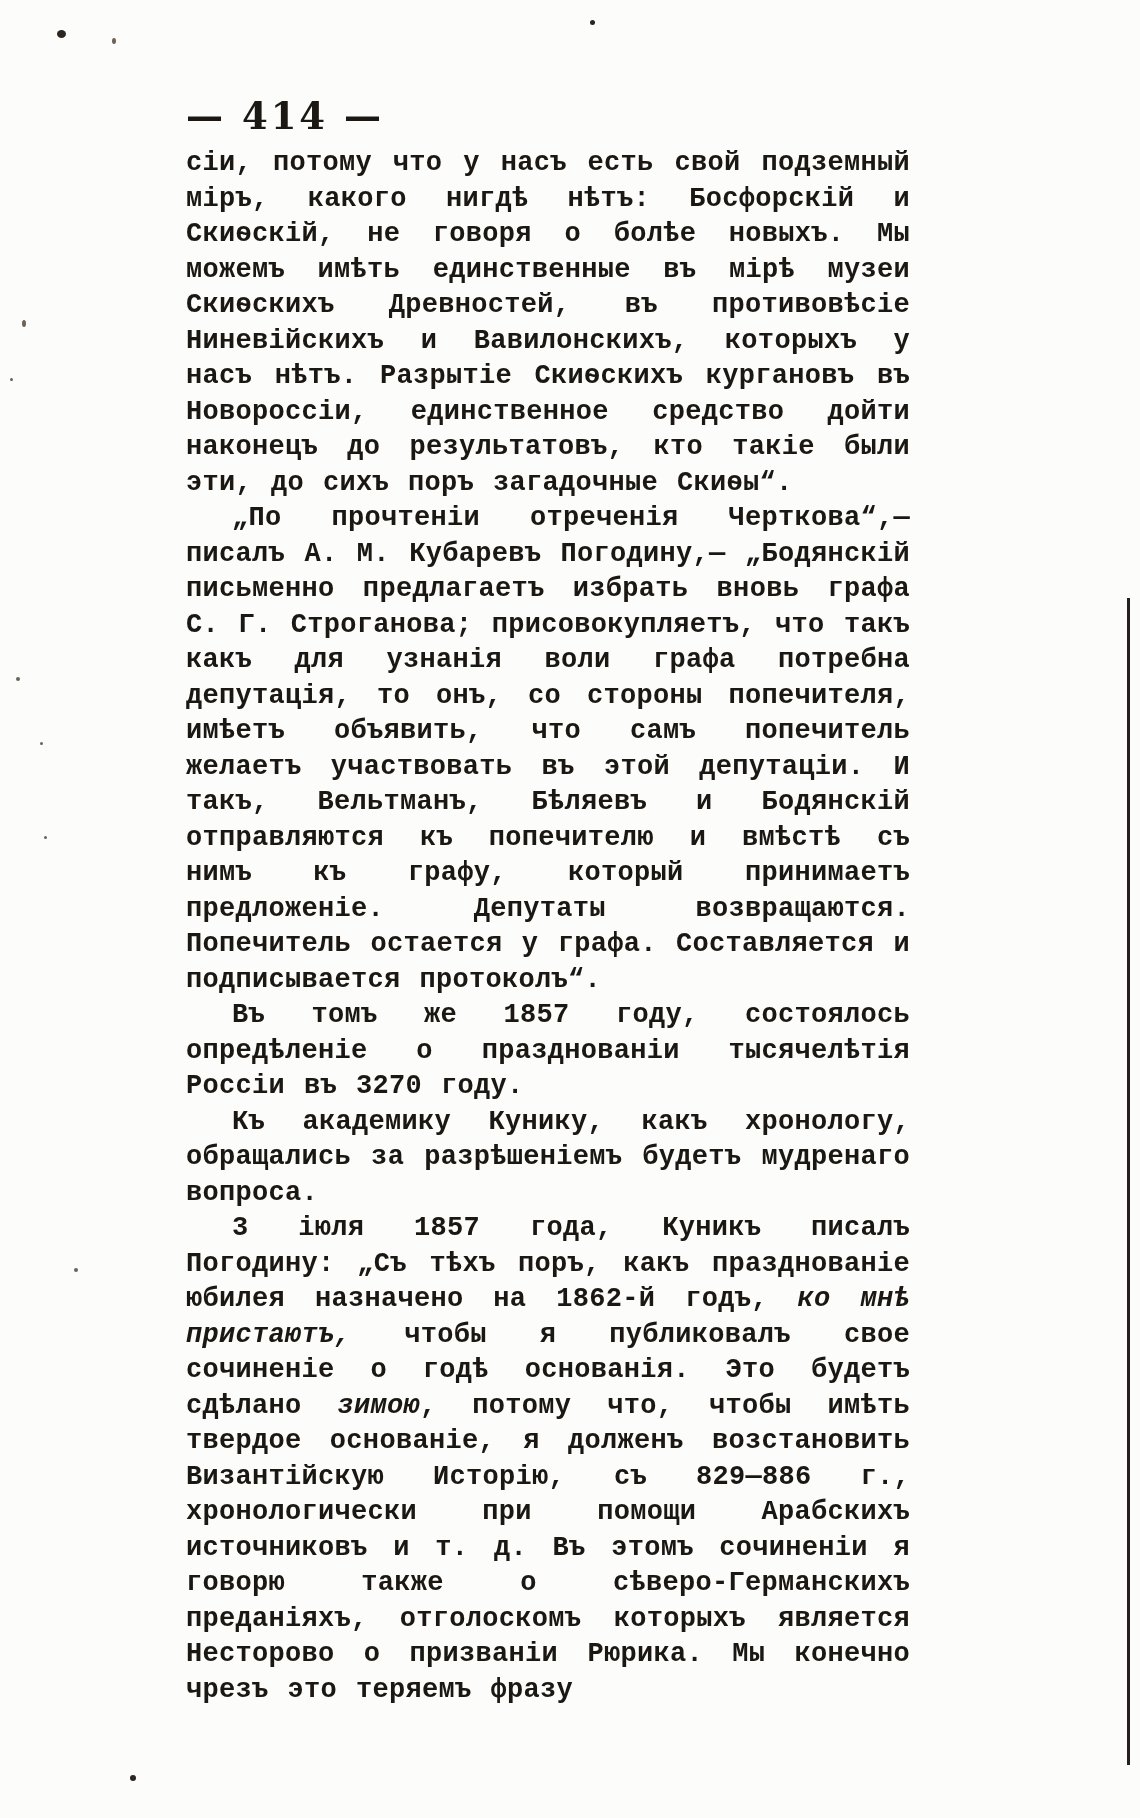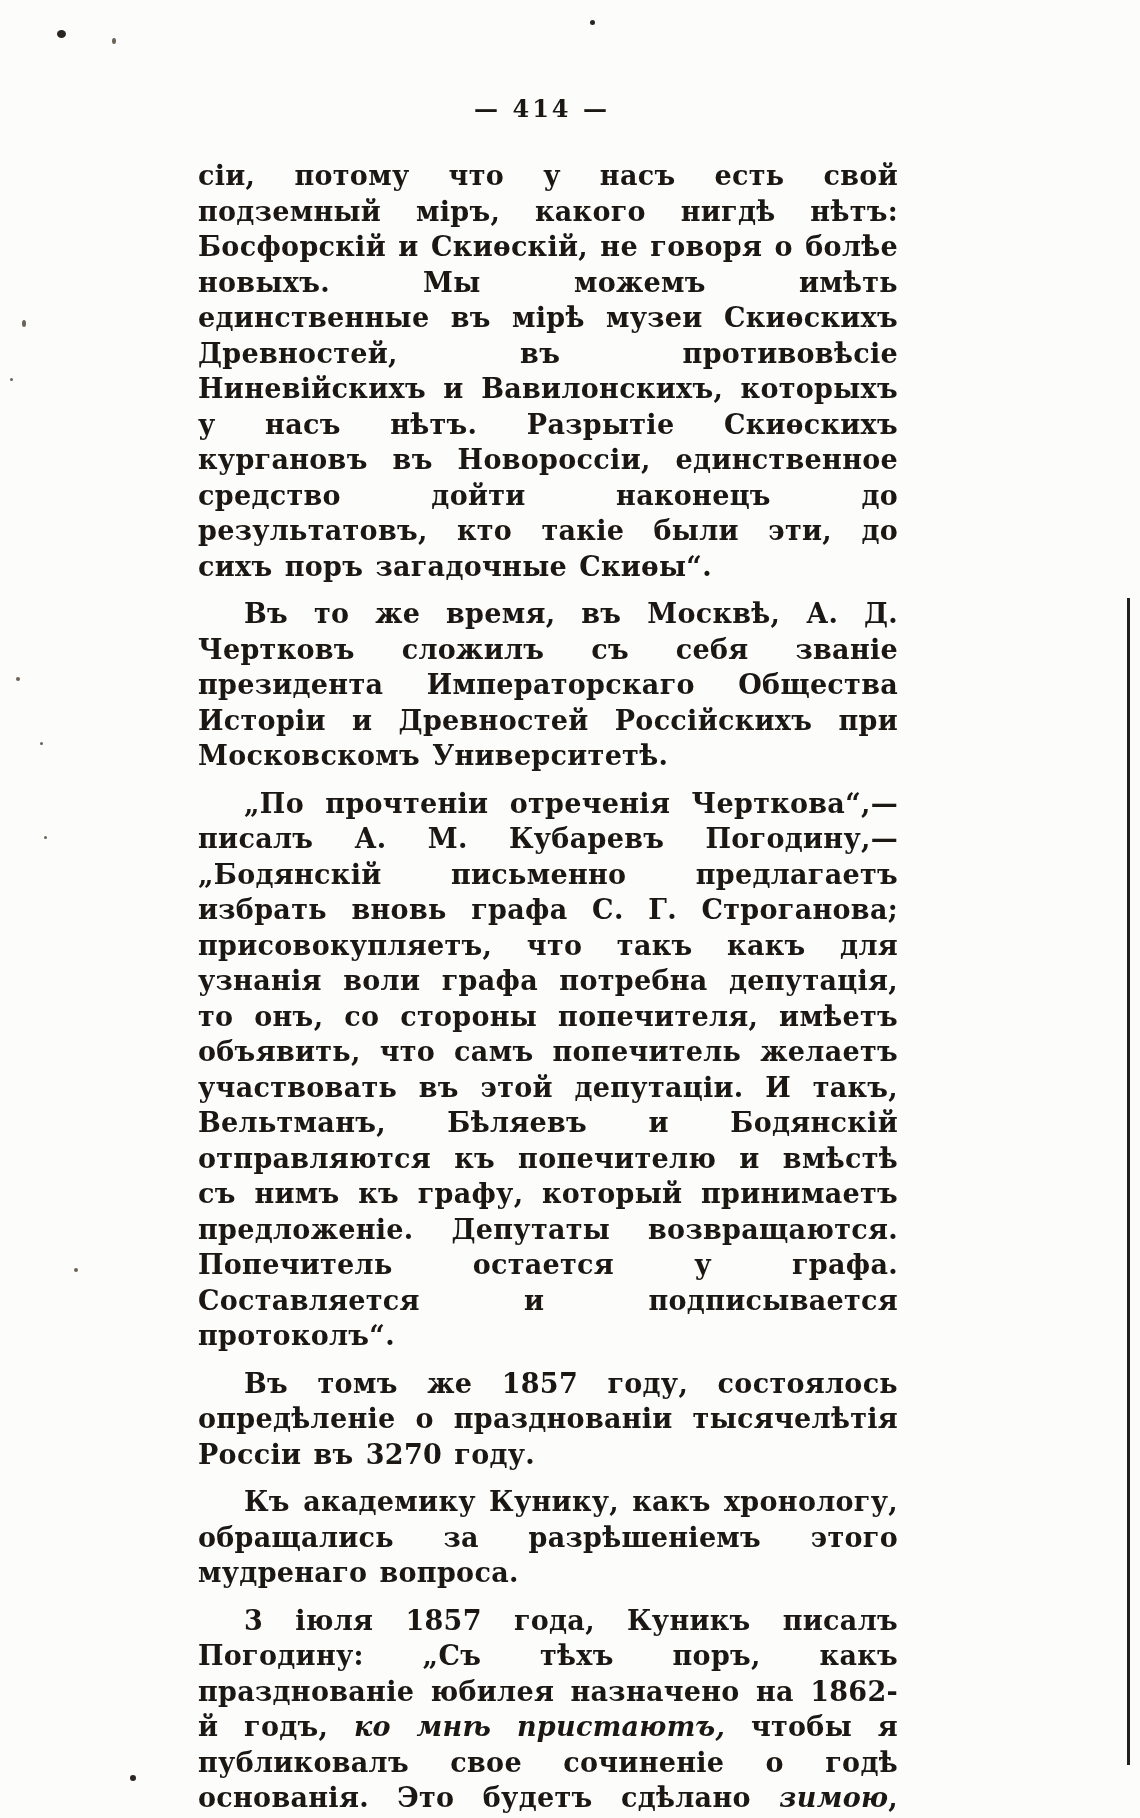--- a/index.html
+++ b/index.html
@@ -11,43 +11,43 @@
     height: 1818px;
     position: relative;
     background: #fcfcfa;
     font-family: "DejaVu Serif", serif;
     color: #1b1713;
     overflow: hidden;
   }
   .page-number {
     position: absolute;
     top: 94px;
-    left: 180px;
+    left: 186px;
     width: 724px;
-    text-align: center;
-    font-size: 24px;
+    font-size: 37px;
     font-weight: bold;
     letter-spacing: 3px;
     white-space: nowrap;
   }
   .text-block {
     position: absolute;
     top: 146px;
     left: 186px;
     width: 724px;
     font-size: 27px;
     font-weight: bold;
     line-height: 35.5px;
     text-align: justify;
     letter-spacing: 0.3px;
     word-spacing: 2.5px;
   }
   .para {
-    margin: 12px;
+    margin: 0;
     text-indent: 0;
+    font-family: Liberation Mono, monospace;
   }
   .para.indent {
     text-indent: 46px;
   }
   .para i {
     font-style: italic;
     font-weight: bold;
   }
   .speck {
     position: absolute;
@@ -62,24 +62,23 @@
     background: #23201d;
   }
 </style>
 </head>
 <body>
 
 <div class="page-number">— 414 —</div>
 
 <div class="text-block">
     <p class="para"><span>сіи, потому что у насъ есть свой подземный міръ, какого нигдѣ нѣтъ: Босфорскій и Скиѳскій, не говоря о болѣе новыхъ. Мы можемъ имѣть единственные въ мірѣ музеи Скиѳскихъ Древностей, въ противовѣсіе Ниневійскихъ и Вавилонскихъ, которыхъ у насъ нѣтъ. Разрытіе Скиѳскихъ кургановъ въ Новороссіи, единственное средство дойти наконецъ до результатовъ, кто такіе были эти, до сихъ поръ загадочные Скиѳы“.</span></p>
-    <p class="para indent"><span>Въ то же время, въ Москвѣ, А. Д. Чертковъ сложилъ съ себя званіе президента Императорскаго Общества Исторіи и Древностей Россійскихъ при Московскомъ Университетѣ.</span></p>
     <p class="para indent"><span>„По прочтеніи отреченія Черткова“,—писалъ А. М. Кубаревъ Погодину,— „Бодянскій письменно предлагаетъ избрать вновь графа С. Г. Строганова; присовокупляетъ, что такъ какъ для узнанія воли графа потребна депутація, то онъ, со стороны попечителя, имѣетъ объявить, что самъ попечитель желаетъ участвовать въ этой депутаціи. И такъ, Вельтманъ, Бѣляевъ и Бодянскій отправляются къ попечителю и вмѣстѣ съ нимъ къ графу, который принимаетъ предложеніе. Депутаты возвращаются. Попечитель остается у графа. Составляется и подписывается протоколъ“.</span></p>
     <p class="para indent"><span>Въ томъ же 1857 году, состоялось опредѣленіе о празднованіи тысячелѣтія Россіи въ 3270 году.</span></p>
-    <p class="para indent"><span>Къ академику Кунику, какъ хронологу, обращались за разрѣшеніемъ этого мудренаго вопроса.</span></p>
+    <p class="para indent"><span>Къ академику Кунику, какъ хронологу, обращались за разрѣшеніемъ будетъ мудренаго вопроса.</span></p>
     <p class="para indent"><span>3 іюля 1857 года, Куникъ писалъ Погодину: „Съ тѣхъ поръ, какъ празднованіе юбилея назначено на 1862-й годъ, </span><i>ко мнѣ пристаютъ,</i><span> чтобы я публиковалъ свое сочиненіе о годѣ основанія. Это будетъ сдѣлано </span><i>зимою</i><span>, потому что, чтобы имѣть твердое основаніе, я долженъ возстановить Византійскую Исторію, съ 829—886 г., хронологически при помощи Арабскихъ источниковъ и т. д. Въ этомъ сочиненіи я говорю также о сѣверо-Германскихъ преданіяхъ, отголоскомъ которыхъ является Несторово о призваніи Рюрика. Мы конечно чрезъ это теряемъ фразу </span></p>
   </div>
 
 <div class="speck" style="left:57px;  top:30px;   width:9px; height:8px;"></div>
 <div class="speck light" style="left:112px; top:38px;  width:4px; height:6px;"></div>
 <div class="speck" style="left:590px; top:20px;  width:5px; height:5px;"></div>
 <div class="speck light" style="left:22px;  top:320px; width:4px; height:7px;"></div>
 <div class="speck light" style="left:10px;  top:378px; width:3px; height:3px;"></div>
 <div class="speck light" style="left:16px;  top:677px; width:4px; height:4px;"></div>
 <div class="speck light" style="left:40px;  top:742px; width:3px; height:3px;"></div>

